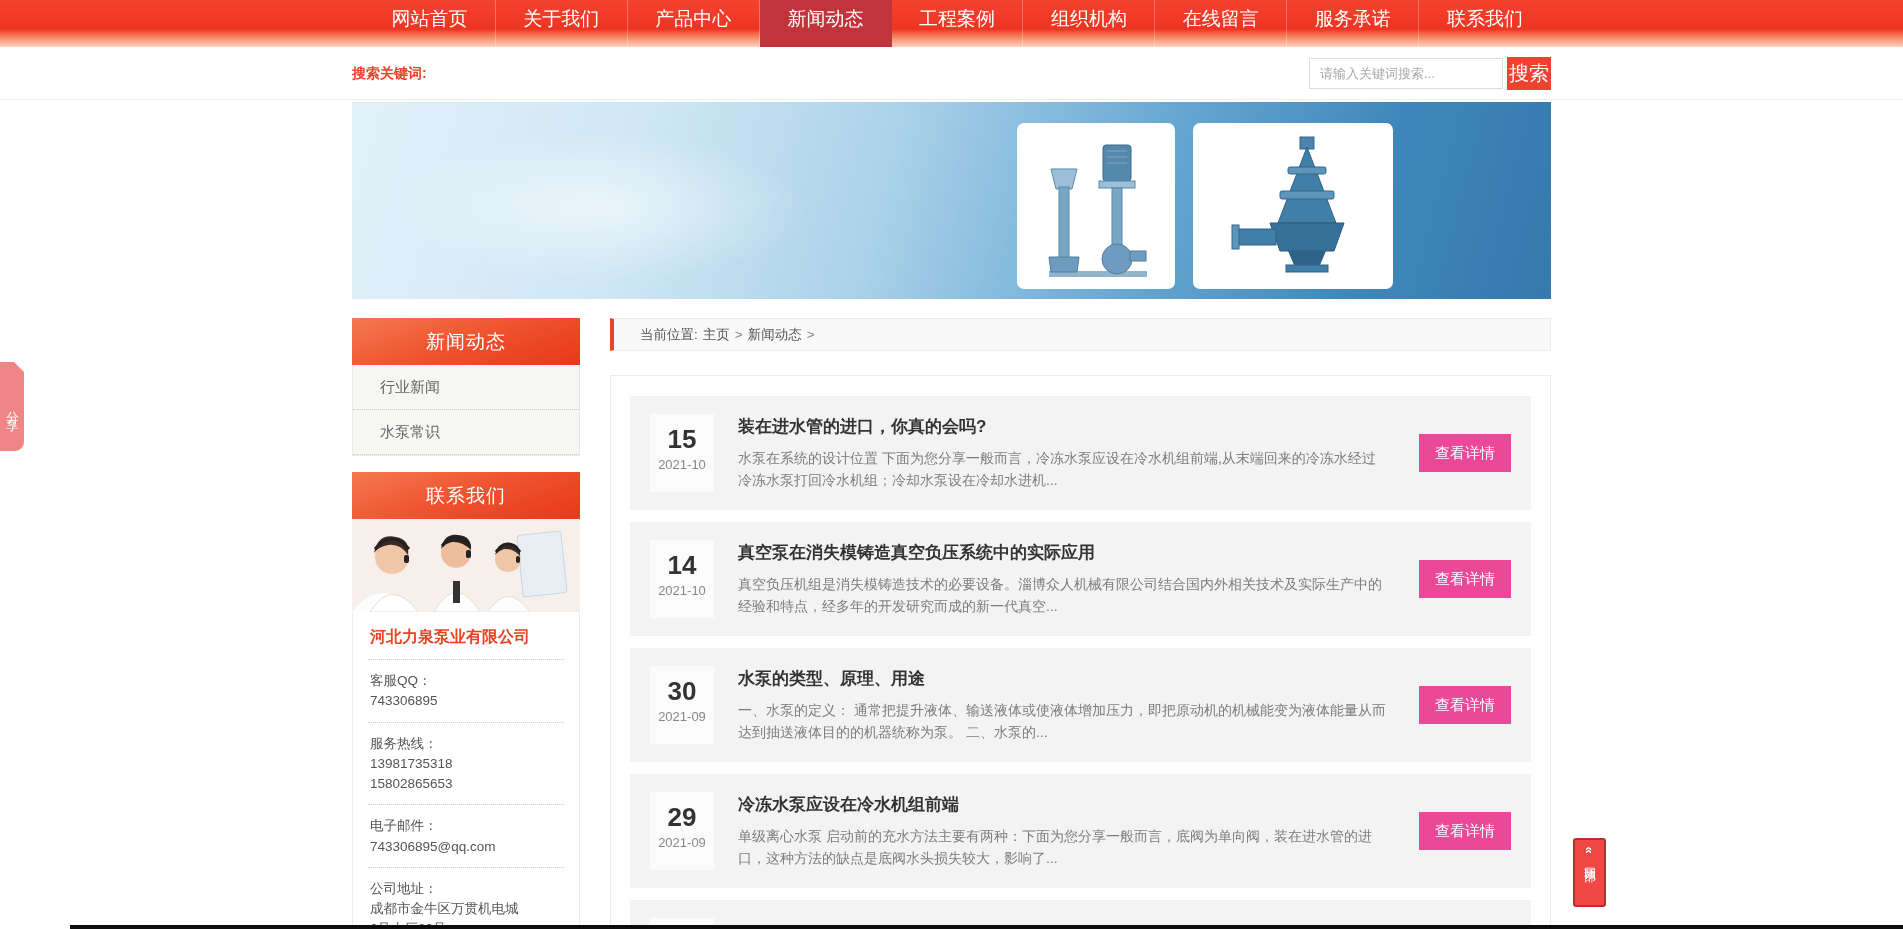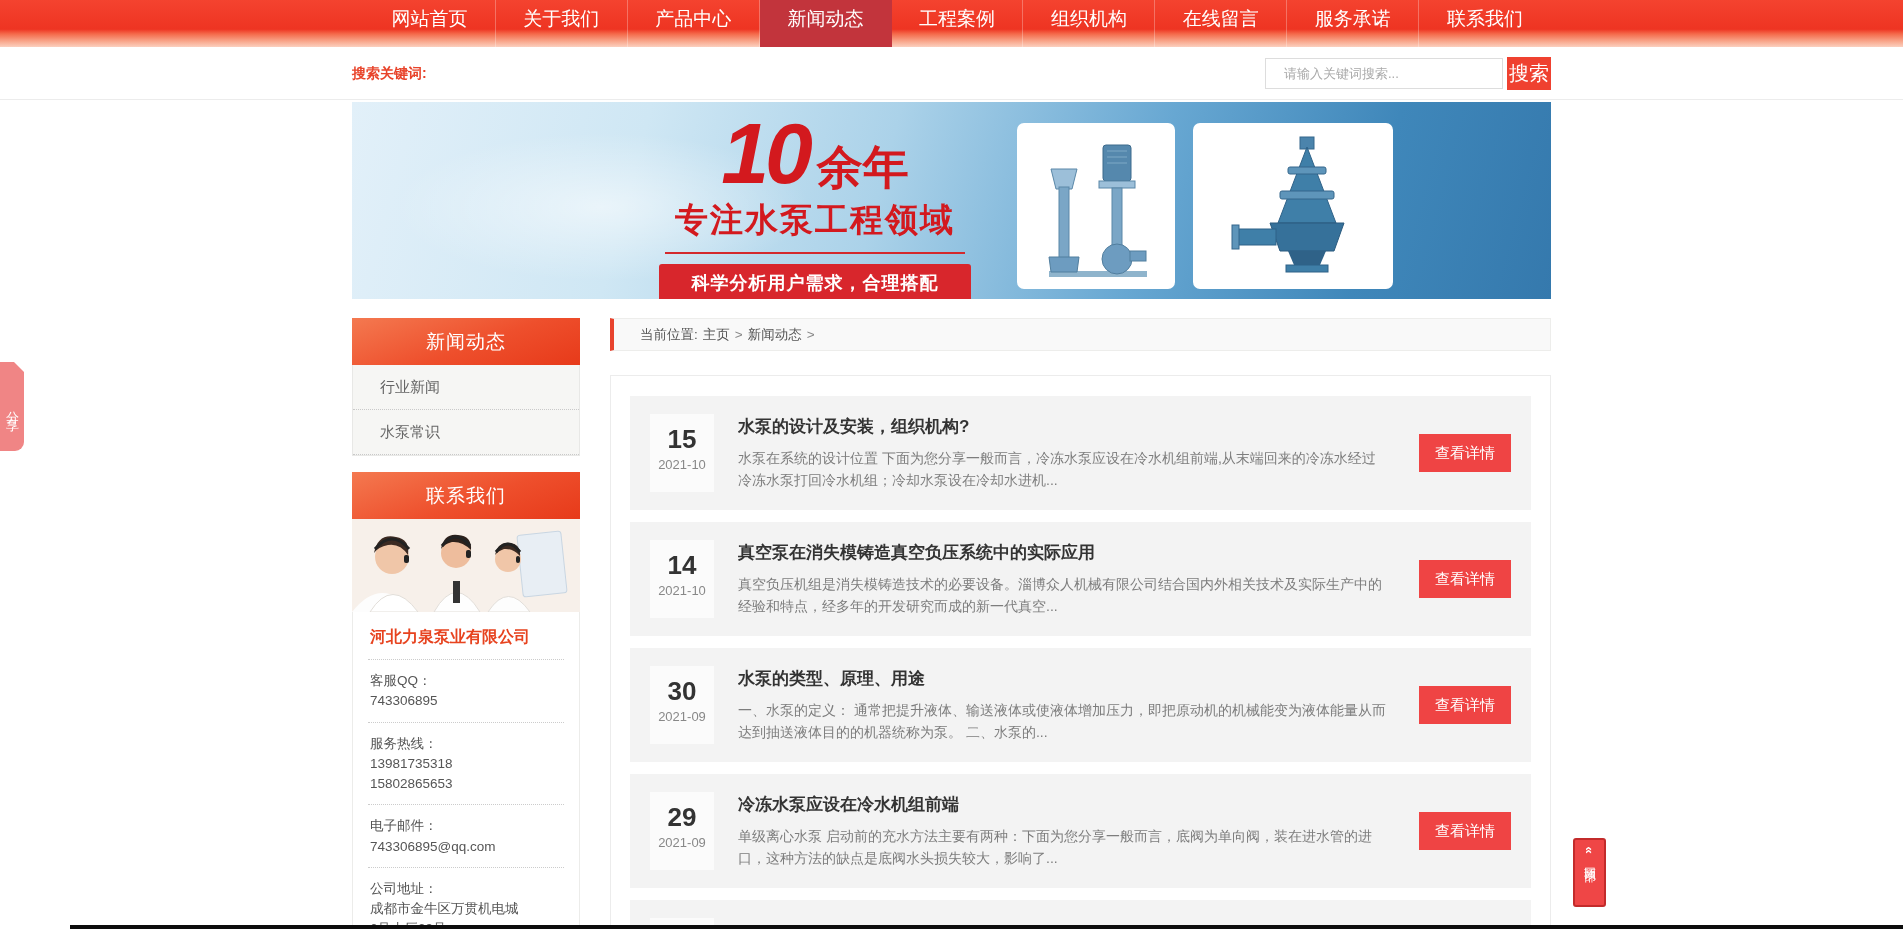--- a/index.html
+++ b/index.html
@@ -15,21 +15,21 @@
     padding-bottom:9px; color:#fff; font-size:19px; text-decoration:none; cursor:pointer;
     border-right:1px solid rgba(255,255,255,.28); }
   .nav-item:last-child { border-right:none; }
   .nav-item.active { background:#c2343c; padding-bottom:9px; border-right:none; }
 
   
   .searchbar { height:53px; background:#fff; border-bottom:1px solid #ececec; }
   .searchbar-inner { display:flex; align-items:center; justify-content:space-between; height:53px; }
   .search-label { color:#e8432a; font-size:14px; font-weight:bold; }
   .search-group { display:flex; align-items:center; }
-  .search-input { width:238px; height:31px; border:1px solid #ddd; padding:0 18px; font-size:13px; color:#555; outline:none; }
+  .search-input { width:194px; height:31px; border:1px solid #ddd; padding:0 10px; font-size:13px; color:#555; outline:none; }
   .search-input::placeholder { color:#a9a9a9; }
   .search-btn { width:44px; height:33px; margin-left:4px; background:#ef4130; border:none; color:#fff; font-size:20px; cursor:pointer; }
 
   
   .banner { height:197px; margin-top:2px; position:relative; overflow:hidden;
     background:linear-gradient(105deg,#e2f0f9 0%,#cfe7f4 24%,#abd2e9 44%,#67a7d2 66%,#3f87ba 84%,#3579ad 100%); }
   .banner-glow { position:absolute; left:40px; top:30px; width:420px; height:150px; border-radius:50%;
     background:radial-gradient(ellipse,rgba(255,255,255,.55),rgba(255,255,255,0) 70%); }
   .banner-text { position:absolute; left:288px; top:8px; width:350px; text-align:center; }
   .years-line { color:#d3191e; line-height:1; }
@@ -74,21 +74,21 @@
   .breadcrumb a { color:#555; text-decoration:none; margin:0 5px; cursor:pointer; }
   .breadcrumb .sep { color:#888; }
   .news-panel { margin-top:24px; border:1px solid #ececec; background:#fff; padding:20px 19px 19px; }
   .news-card { display:flex; align-items:center; background:#f3f3f3; padding:18px 20px; margin-bottom:12px; }
   .date-box { width:64px; height:78px; background:#fbfbfb; text-align:center; padding-top:11px; flex-shrink:0; }
   .date-day { font-size:26px; font-weight:bold; color:#333; line-height:1.1; }
   .date-ym { font-size:13px; color:#888; margin-top:3px; }
   .news-text { margin-left:24px; flex:1; padding-right:30px; overflow:hidden; }
   .news-title { font-size:17px; font-weight:bold; color:#333; margin-bottom:9px; cursor:pointer; }
   .news-excerpt { font-size:14px; color:#7d7d7d; line-height:1.58; }
-  .detail-btn { width:92px; height:38px; background:#ef4444; border:none; color:#fff; font-size:15px; cursor:pointer; flex-shrink:0; }
+  .detail-btn { width:92px; height:38px; background:#ec4899; border:none; color:#fff; font-size:15px; cursor:pointer; flex-shrink:0; }
 
   
   .share-tab { position:absolute; left:0; top:362px; width:24px; height:89px; background:#f08585;
     border-radius:0 9px 9px 0; display:flex; align-items:center; justify-content:center; cursor:pointer; z-index:20; }
   .share-tab::before { content:""; position:absolute; right:0; top:0; border-style:solid;
     border-width:0 10px 10px 0; border-color:transparent #fff transparent transparent; }
   .share-text { writing-mode:vertical-lr; text-orientation:upright; color:#fff; font-size:13px; letter-spacing:6px; }
   .back-top { position:absolute; left:1573px; top:838px; width:33px; height:69px; background:#ef4646;
     border:2px solid #c32b2b; border-radius:3px; display:flex; flex-direction:column; align-items:center;
     padding-top:4px; cursor:pointer; z-index:20; }
@@ -122,31 +122,20 @@
     <div class="search-group">
       <input class="search-input" type="text" placeholder="请输入关键词搜索..." style="">
       <button class="search-btn">搜索</button>
     </div>
   </div>
 </div>
 
 <div class="container">
   <div class="banner">
     <div class="banner-glow"></div>
-    <div class="banner-text">
-      <div class="years-line">
-        <span class="big10">10</span><span class="years-suffix">余年</span>
-      </div>
-      <div class="banner-headline">专注水泵工程领域</div>
-      <div class="banner-underline"></div>
-      <div class="banner-redbox">
-        <div class="rb-line1">科学分析用户需求，合理搭配</div>
-        <div class="rb-line2">提供多级泵解决方案</div>
-      </div>
-    </div>
     <div class="banner-card c1">
       <svg width="130" height="150" viewBox="0 0 130 150">
         <rect x="18" y="140" width="98" height="6" fill="#8fb4cc"></rect>
         <path d="M20 38 L46 38 L41 58 L25 58 Z" fill="#9cbfd9" stroke="#5a87a8"></path>
         <rect x="28" y="56" width="10" height="72" fill="#7aa6c6" stroke="#5a87a8"></rect>
         <path d="M18 126 L48 126 L46 141 L20 141 Z" fill="#6d9cc0" stroke="#517e9e"></path>
         <rect x="72" y="14" width="28" height="36" rx="3" fill="#5588ad" stroke="#3d6a8c"></rect>
         <line x1="76" y1="20" x2="96" y2="20" stroke="#7fa9c6"></line>
         <line x1="76" y1="26" x2="96" y2="26" stroke="#7fa9c6"></line>
         <line x1="76" y1="32" x2="96" y2="32" stroke="#7fa9c6"></line>
@@ -238,21 +227,21 @@
     </div>
 
     <div class="news-panel">
 
       <div class="news-card">
         <div class="date-box">
           <div class="date-day">15</div>
           <div class="date-ym">2021-10</div>
         </div>
         <div class="news-text">
-          <div class="news-title">水泵的设计及安装，组织机构?</div>
+          <div class="news-title">装在进水管的进口，你真的会吗?</div>
           <div class="news-excerpt">水泵在系统的设计位置 下面为您分享一般而言，冷冻水泵应设在冷水机组前端,从末端回来的冷冻水经过冷冻水泵打回冷水机组；冷却水泵设在冷却水进机...</div>
         </div>
         <button class="detail-btn">查看详情</button>
       </div>
 
       <div class="news-card">
         <div class="date-box">
           <div class="date-day">14</div>
           <div class="date-ym">2021-10</div>
         </div>

